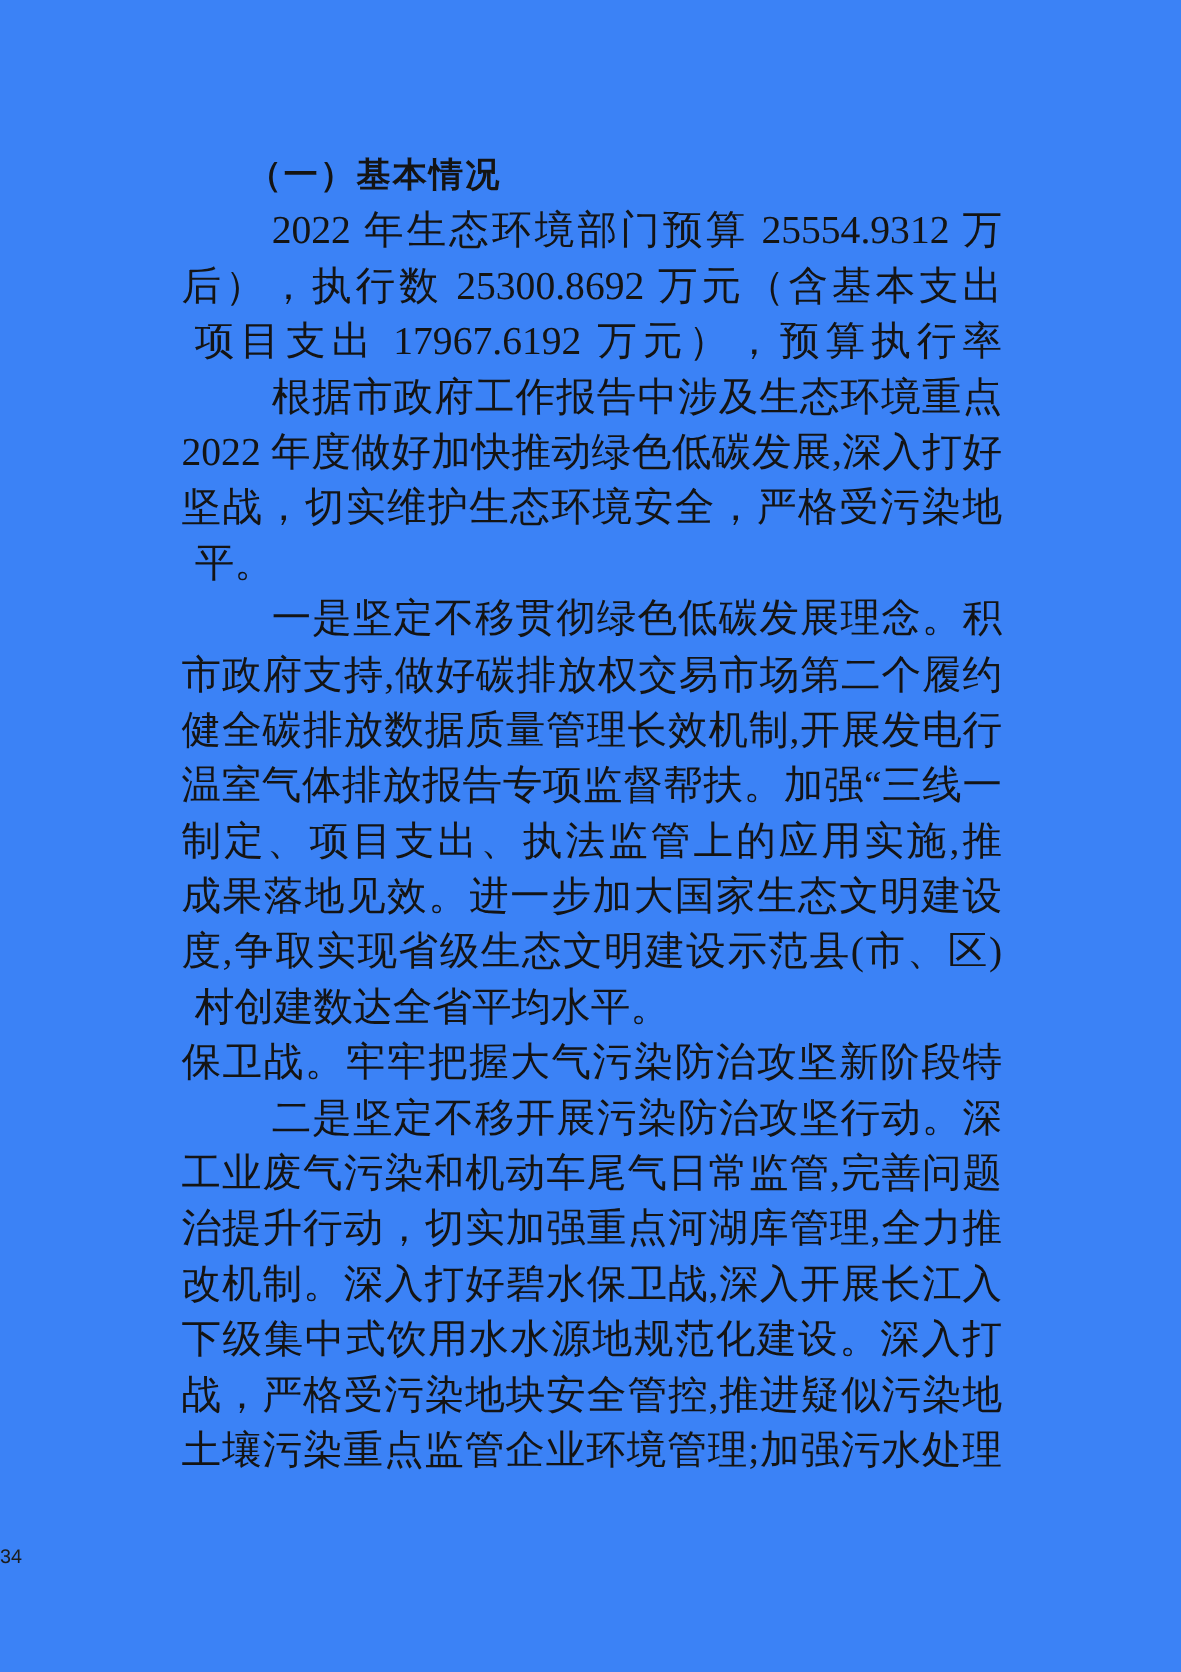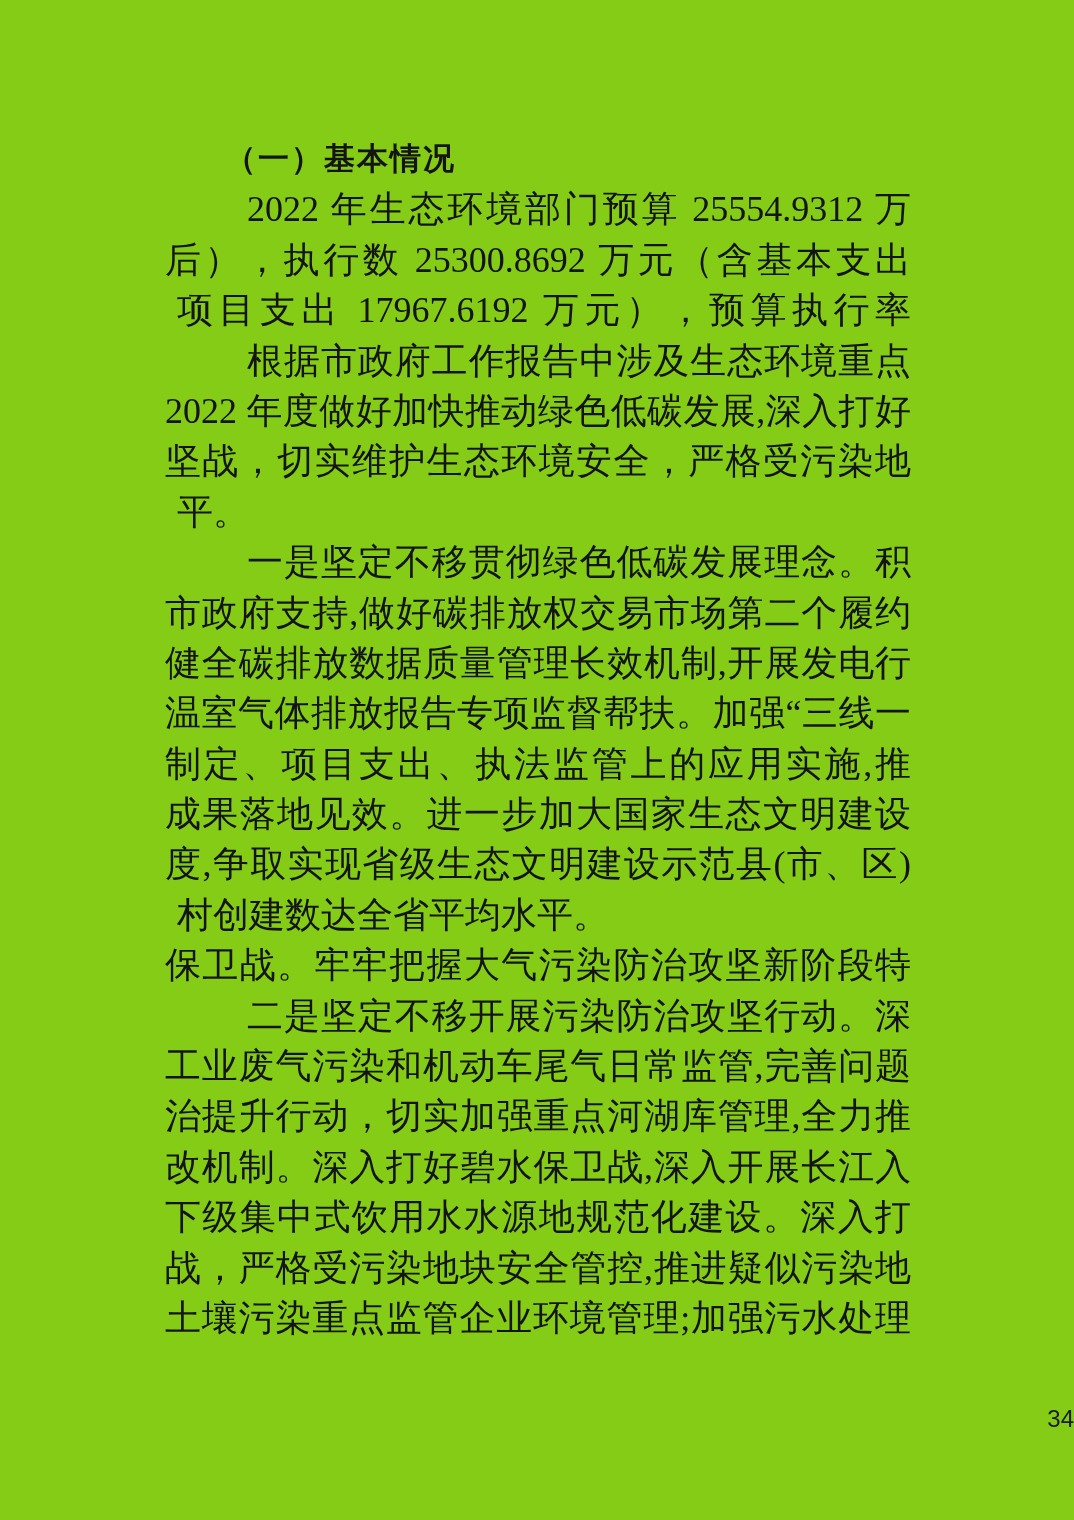--- a/index.html
+++ b/index.html
@@ -4,21 +4,21 @@
 <style>
   html, body {
     margin: 0;
     padding: 0;
     background: #e8e8e8;
   }
   .page {
     position: relative;
     width: 1074px;
     height: 1520px;
-    background: #84cc16;
+    background: #3b82f6;
     color: #141414;
     font-family: "Liberation Serif", "DejaVu Serif", serif;
     overflow: hidden;
     margin: 0 auto;
   }
   .content {
     position: absolute;
     left: 165px;
     top: 134px;
     width: 746px;
@@ -49,23 +49,23 @@
   }
   .line.final {
     text-align-last: left;
     margin-left: 12px;
   }
   .page-number {
     position: absolute;
     left: 0;
     right: 0;
     top: 1405px;
-    text-align: right;
+    text-align: left;
     font-family: "Liberation Sans", "DejaVu Sans", sans-serif;
-    font-size: 24px;
+    font-size: 18px;
     color: #1c1c1c;
   }
 </style>
 </head>
 <body>
 
 <div class="page">
   <div class="content">
     <h2 class="heading">（一）基本情况</h2>
     <div id="paragraphs">

